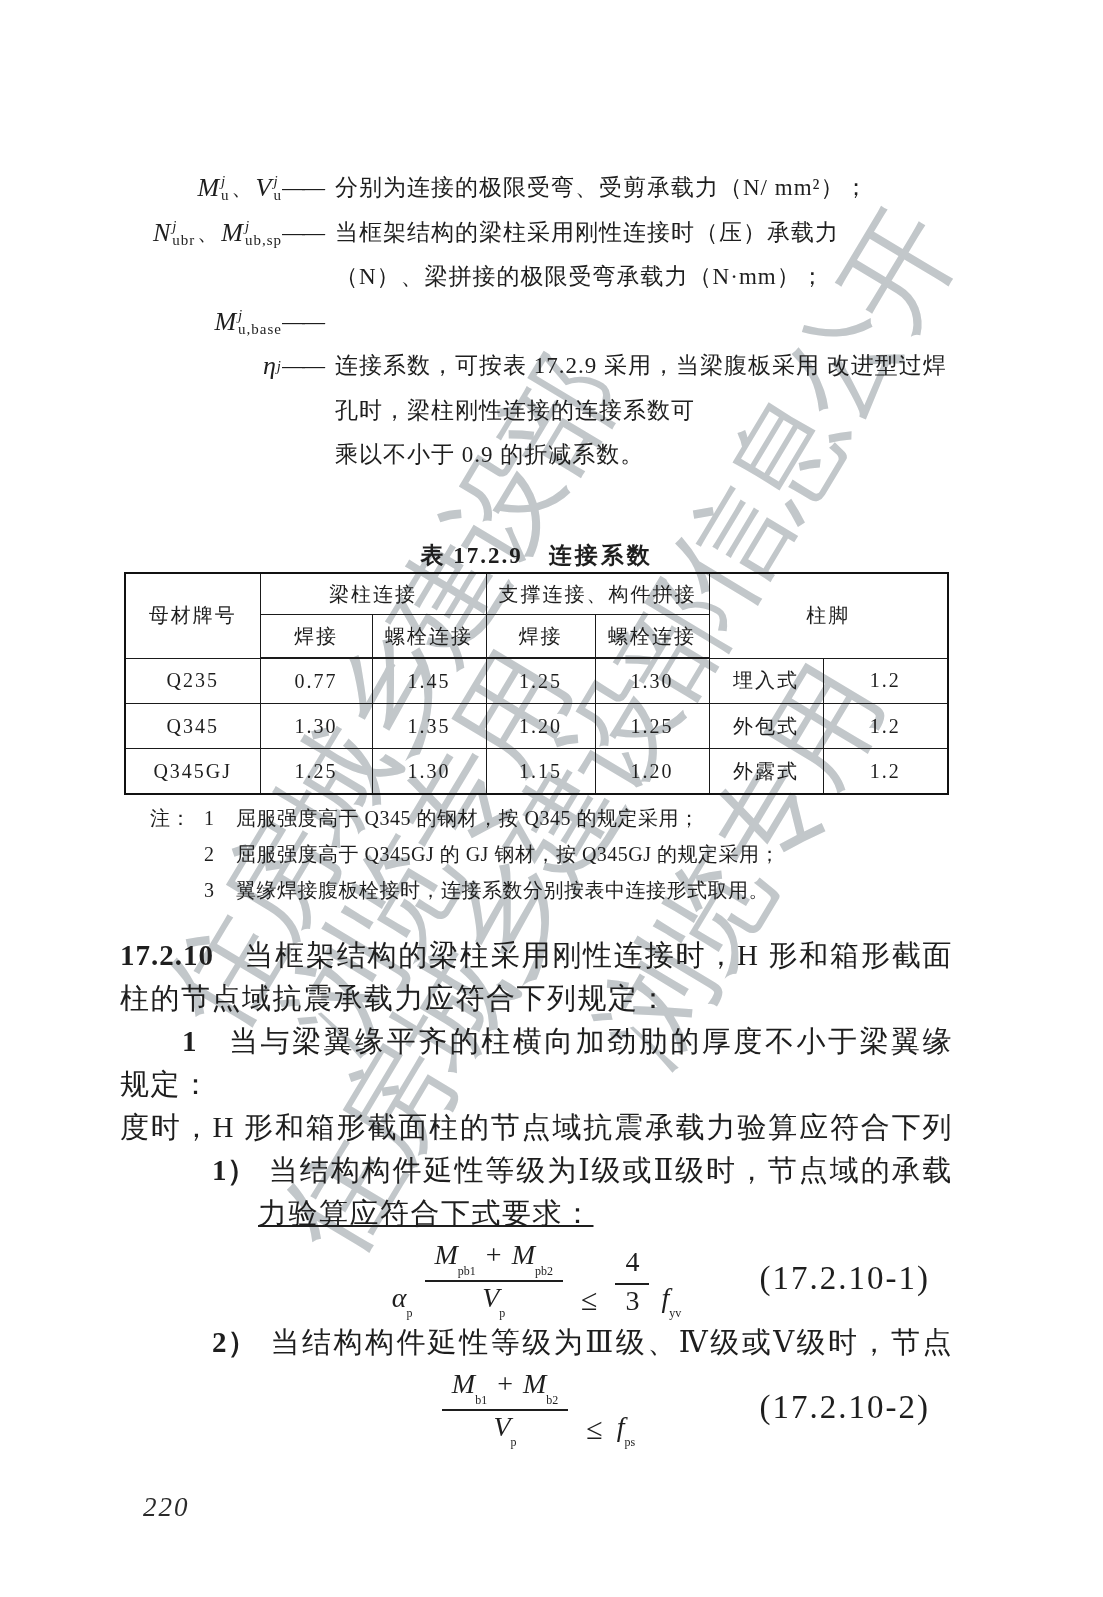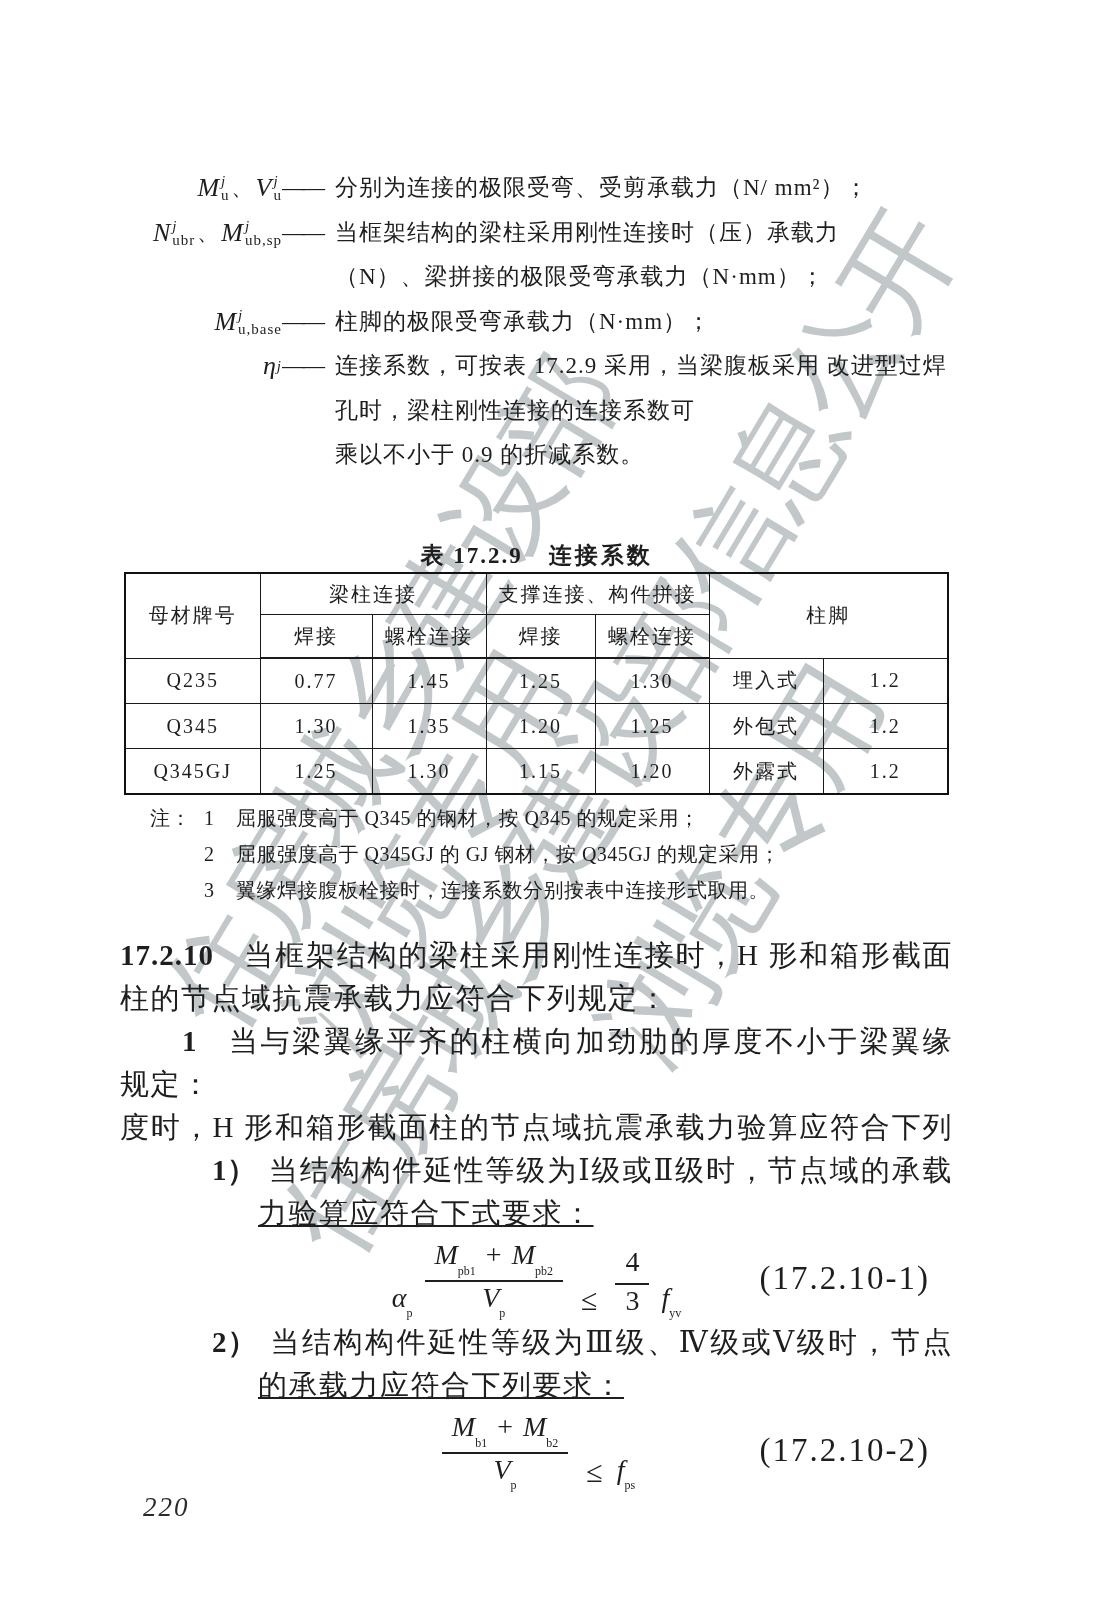--- a/index.html
+++ b/index.html
@@ -166,23 +166,20 @@
 
       <div class="def-row">
         <span class="dsym">
           <i>M</i>
             <span class="ss">
               <span class="sp">j</span>
               <span class="sb">u,base</span>
             </span>
         </span>
         <span class="ddash">——</span>
-        <span class="ddesc">
-          <span class="dl">柱脚的极限受弯承载力（N·mm）；</span>
-        </span>
       </div>
 
       <div class="def-row">
         <span class="dsym">
           <i>η</i>
             <sub class="solo-sub">j</sub>
         </span>
         <span class="ddash">——</span>
         <span class="ddesc">
           <span class="dl stretch">连接系数，可按表 17.2.9 采用，当梁腹板采用</span>
@@ -297,21 +294,20 @@
             <span class="fbot">3</span>
           </span>
           <span class="fvar"><i>f</i><sub>yv</sub></span>
         </span>
         <span class="eqno">(17.2.10-1)</span>
       </div>
 
       <div class="pline stretch subfirst">
         <b class="snum">2）</b><span class="numgap2"></span><span>当结构构件延性等级为Ⅲ级、Ⅳ级或Ⅴ级时，节点域</span>
       </div>
-      <div class="pline subcont">的承载力应符合下列要求：</div>
 
       <div class="formula">
         <span class="fexpr">
           <span class="frac">
             <span class="ftop"><i>M</i><sub>b1</sub><span class="op">+</span><i>M</i><sub>b2</sub></span>
             <span class="fbot"><i>V</i><sub>p</sub></span>
           </span>
           <span class="rel">≤</span>
           <span class="fvar"><i>f</i><sub>ps</sub></span>
         </span>

